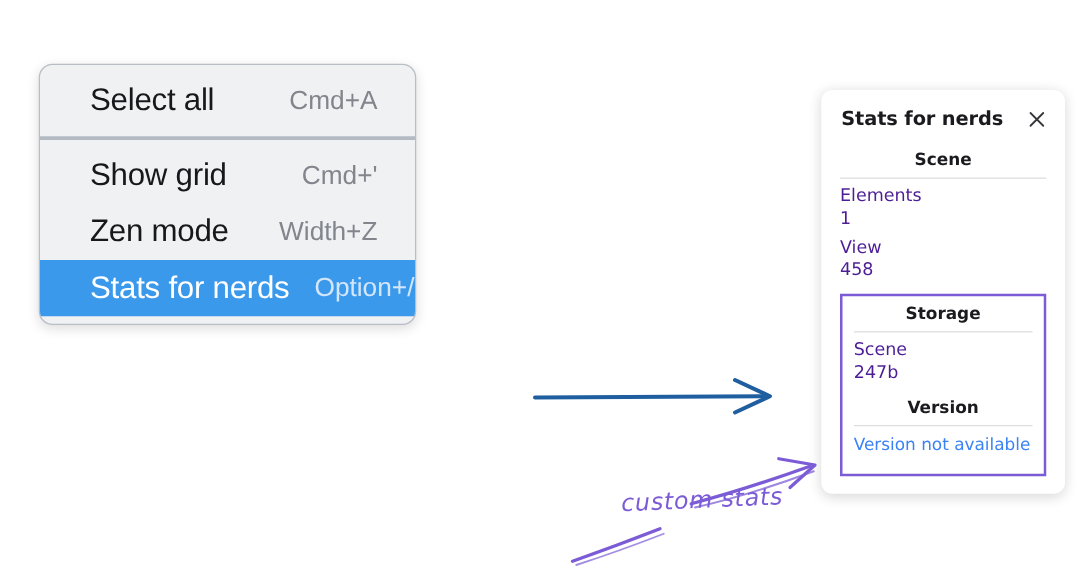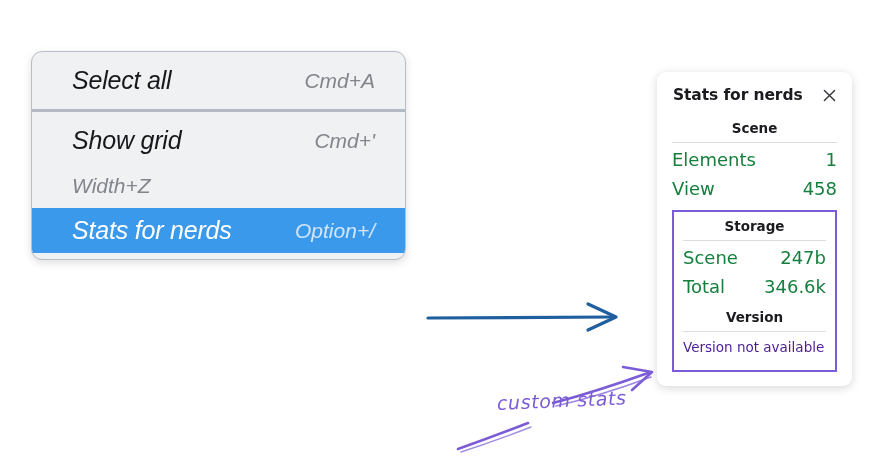--- a/index.html
+++ b/index.html
@@ -14,28 +14,27 @@
     overflow: hidden;
     font-family: "Liberation Sans", sans-serif;
     -webkit-font-smoothing: antialiased;
   }
 
   
   #context-menu {
     position: absolute;
     left: 31px;
     top: 51px;
-    width: 375px;
+    width: 302px;
     background: #f0f1f3;
     border: 1px solid #b9bec6;
     border-radius: 11px;
     box-shadow: 0 3px 9px rgba(0,0,0,0.13);
     overflow: hidden;
     box-sizing: border-box;
-    font-style: italic;
   }
   .menu-section { padding: 6px 0; }
   .menu-divider {
     height: 3px;
     background: #b3bac2;
     width: 100%;
   }
   .menu-item {
     display: flex;
     align-items: center;
@@ -53,21 +52,21 @@
   }
   .menu-item .shortcut {
     font-size: 21px;
     color: #82868c;
     white-space: nowrap;
   }
   .menu-item.selected {
     background: #3b99ec;
   }
   .menu-item.selected .label { color: #ffffff; }
-  .menu-item.selected .shortcut { color: #d3e6fa; }
+  .menu-item.selected .shortcut { color: #d3e6fa; margin-left: 20px; }
 
   
   #stats-panel {
     position: absolute;
     left: 657px;
     top: 72px;
     width: 195px;
     background: #ffffff;
     border-radius: 9px;
     box-shadow: 0 2px 10px rgba(0,0,0,0.16);
@@ -106,38 +105,39 @@
   }
   .section-rule {
     height: 1px;
     background: #dddde1;
     margin-bottom: 3px;
   }
   .stat-row {
     display: flex;
     justify-content: space-between;
     align-items: baseline;
-    font-size: 18px;
-    color: #15803d;
+    font-size: 14px;
+    color: #4c1d95;
     padding: 3px 0;
     line-height: 1.25;
+    flex-direction: column;
   }
   .stat-row .k { white-space: nowrap; }
   .stat-row .v { white-space: nowrap; }
 
   
   #custom-stats-box {
     border: 2px solid #7c5cd6;
     margin: 7px 0 0 0;
     padding: 4px 9px 14px 9px;
     box-sizing: border-box;
   }
   #version-value {
     font-size: 13.5px;
-    color: #4c1d95;
+    color: #3b82f6;
     padding: 4px 0 1px 0;
     white-space: nowrap;
   }
 
   
   #annotations {
     position: absolute;
     left: 0; top: 0;
     width: 873px; height: 461px;
     pointer-events: none;
@@ -169,20 +169,21 @@
   </div>
 
   <div class="menu-divider"></div>
 
   <div class="menu-section">
     <div class="menu-item">
       <span class="label">Show grid</span>
       <span class="shortcut">Cmd+'</span>
     </div>
     <div class="menu-item">
+      <span class="label">Zen mode</span>
       <span class="shortcut">Width+Z</span>
     </div>
     <div class="menu-item selected">
       <span class="label">Stats for nerds</span>
       <span class="shortcut">Option+/</span>
     </div>
   </div>
 
 </div>
 
@@ -211,24 +212,20 @@
 
     <div id="custom-stats-box">
 
       <div class="section-title">Storage</div>
       <div class="section-rule"></div>
 
       <div class="stat-row">
         <span class="k">Scene</span>
         <span class="v">247b</span>
       </div>
-      <div class="stat-row">
-        <span class="k">Total</span>
-        <span class="v">346.6k</span>
-      </div>
 
       <div class="section-title" style="padding-top:8px;">Version</div>
       <div class="section-rule"></div>
 
       <div id="version-value">Version not available</div>
 
     </div>
 
   </div>
 </div>

